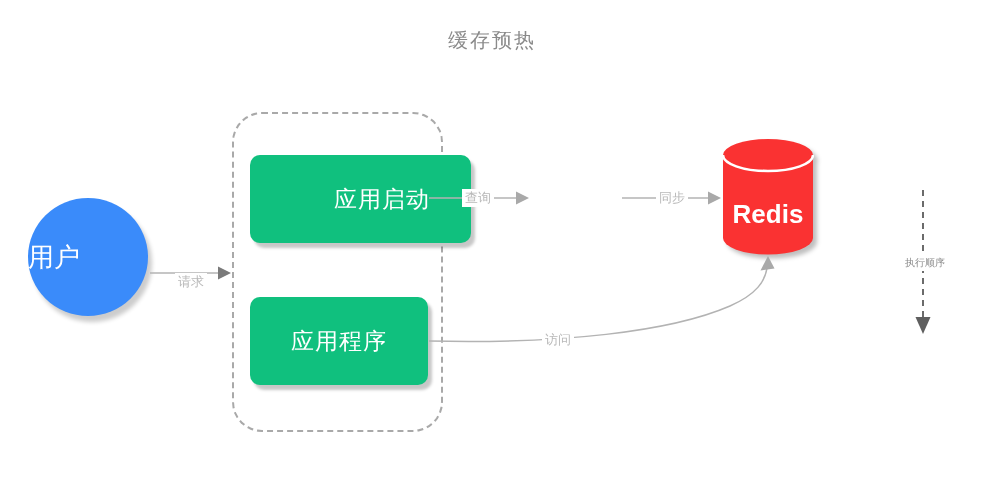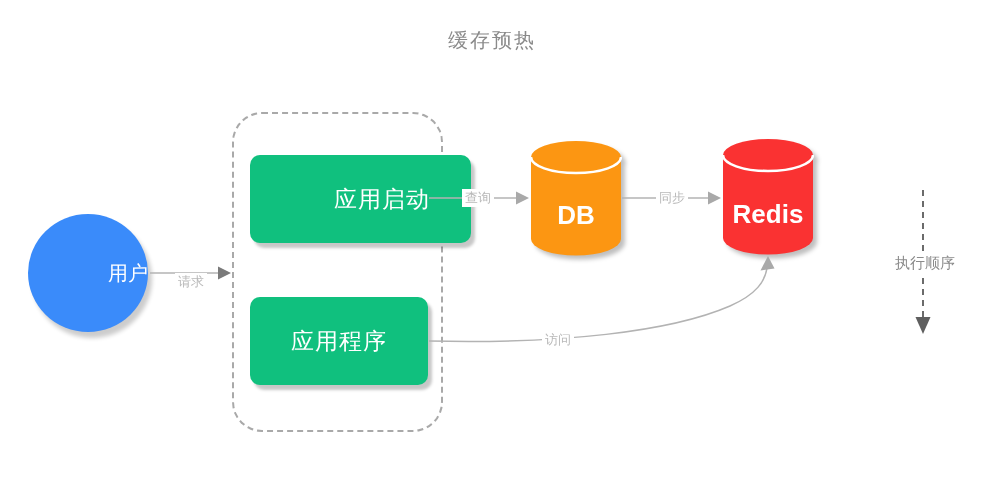--- a/index.html
+++ b/index.html
@@ -6,24 +6,24 @@
   .canvas{
     position:relative;width:984px;height:483px;background:#ffffff;overflow:hidden;
     font-family:"Liberation Sans","DejaVu Sans",sans-serif;
   }
   .diagram-title{
     position:absolute;top:27px;left:50%;transform:translateX(-50%);
     font-size:20px;letter-spacing:2px;color:#8a8a8a;white-space:nowrap;
   }
   .node-text{color:#fff;white-space:nowrap;}
   .user-circle{
-    position:absolute;left:28px;top:214px;width:120px;height:118px;border-radius:50%;
-    display:flex;align-items:center;justify-content:flex-end;
+    position:absolute;left:28px;top:198px;width:120px;height:118px;border-radius:50%;
+    display:flex;align-items:center;justify-content:flex-start;
     box-shadow:4px 6px 4px rgba(0,0,0,0.20);
-    font-size:20px;color:#fff;
+    font-size:26px;color:#fff;
   }
   .dashed-group{
     position:absolute;left:232px;top:112px;width:211px;height:320px;
     border:2px dashed #a9a9a9;border-radius:30px;box-sizing:border-box;
   }
   .green-box{
     position:absolute;left:250px;width:178px;height:88px;border-radius:10px;
     display:flex;align-items:center;justify-content:center;
     box-shadow:4px 5px 3px rgba(0,0,0,0.22);
     font-size:23px;color:#fff;letter-spacing:1px;
@@ -43,21 +43,21 @@
   .edge-label{
     position:absolute;transform:translate(-50%,-50%);
     font-size:13px;color:#b9b9b9;background:#fff;padding:0 3px;white-space:nowrap;
   }
   .lbl-request{left:191px;top:282px;}
   .lbl-query{left:478px;top:198px;}
   .lbl-sync{left:672px;top:198px;}
   .lbl-access{left:558px;top:340px;}
   .lbl-order{
     position:absolute;left:925px;top:263px;transform:translate(-50%,-50%);
-    font-size:15px;color:#8b8b8b;background:#fff;padding:1px 0;white-space:nowrap;
+    font-size:10px;color:#8b8b8b;background:#fff;padding:1px 0;white-space:nowrap;
   }
 </style>
 </head>
 <body>
 
 <div class="canvas">
 
   <div class="diagram-title">缓存预热</div>
 
   <div class="user-circle" style="background-color: rgb(58, 139, 250);">
@@ -66,28 +66,20 @@
 
   <div class="dashed-group"></div>
 
   <div class="green-box box-start" style="background-color: rgb(16, 192, 126);">
     <span class="node-text">应用启动</span>
   </div>
   <div class="green-box box-program" style="background-color: rgb(16, 192, 126);">
     <span class="node-text">应用程序</span>
   </div>
 
-  <div class="cylinder cyl-db">
-    <svg width="92" height="117" viewBox="0 0 92 117">
-      <path d="M 1 17 L 1 99 A 45 16.5 0 0 0 91 99 L 91 17 Z" fill="#fc9612"></path>
-      <ellipse cx="46" cy="17" rx="45" ry="16" fill="#fc9612"></ellipse>
-      <path d="M 1 17 A 45 16 0 0 0 91 17" fill="none" stroke="#ffffff" stroke-width="2.5"></path>
-    </svg>
-    <div class="cyl-label">DB</div>
-  </div>
 
   <div class="cylinder cyl-redis">
     <svg width="92" height="118" viewBox="0 0 92 118">
       <path d="M 1 17 L 1 100 A 45 16.5 0 0 0 91 100 L 91 17 Z" fill="#fa3232"></path>
       <ellipse cx="46" cy="17" rx="45" ry="16" fill="#fa3232"></ellipse>
       <path d="M 1 17 A 45 16 0 0 0 91 17" fill="none" stroke="#ffffff" stroke-width="2.5"></path>
     </svg>
     <div class="cyl-label">Redis</div>
   </div>
 

